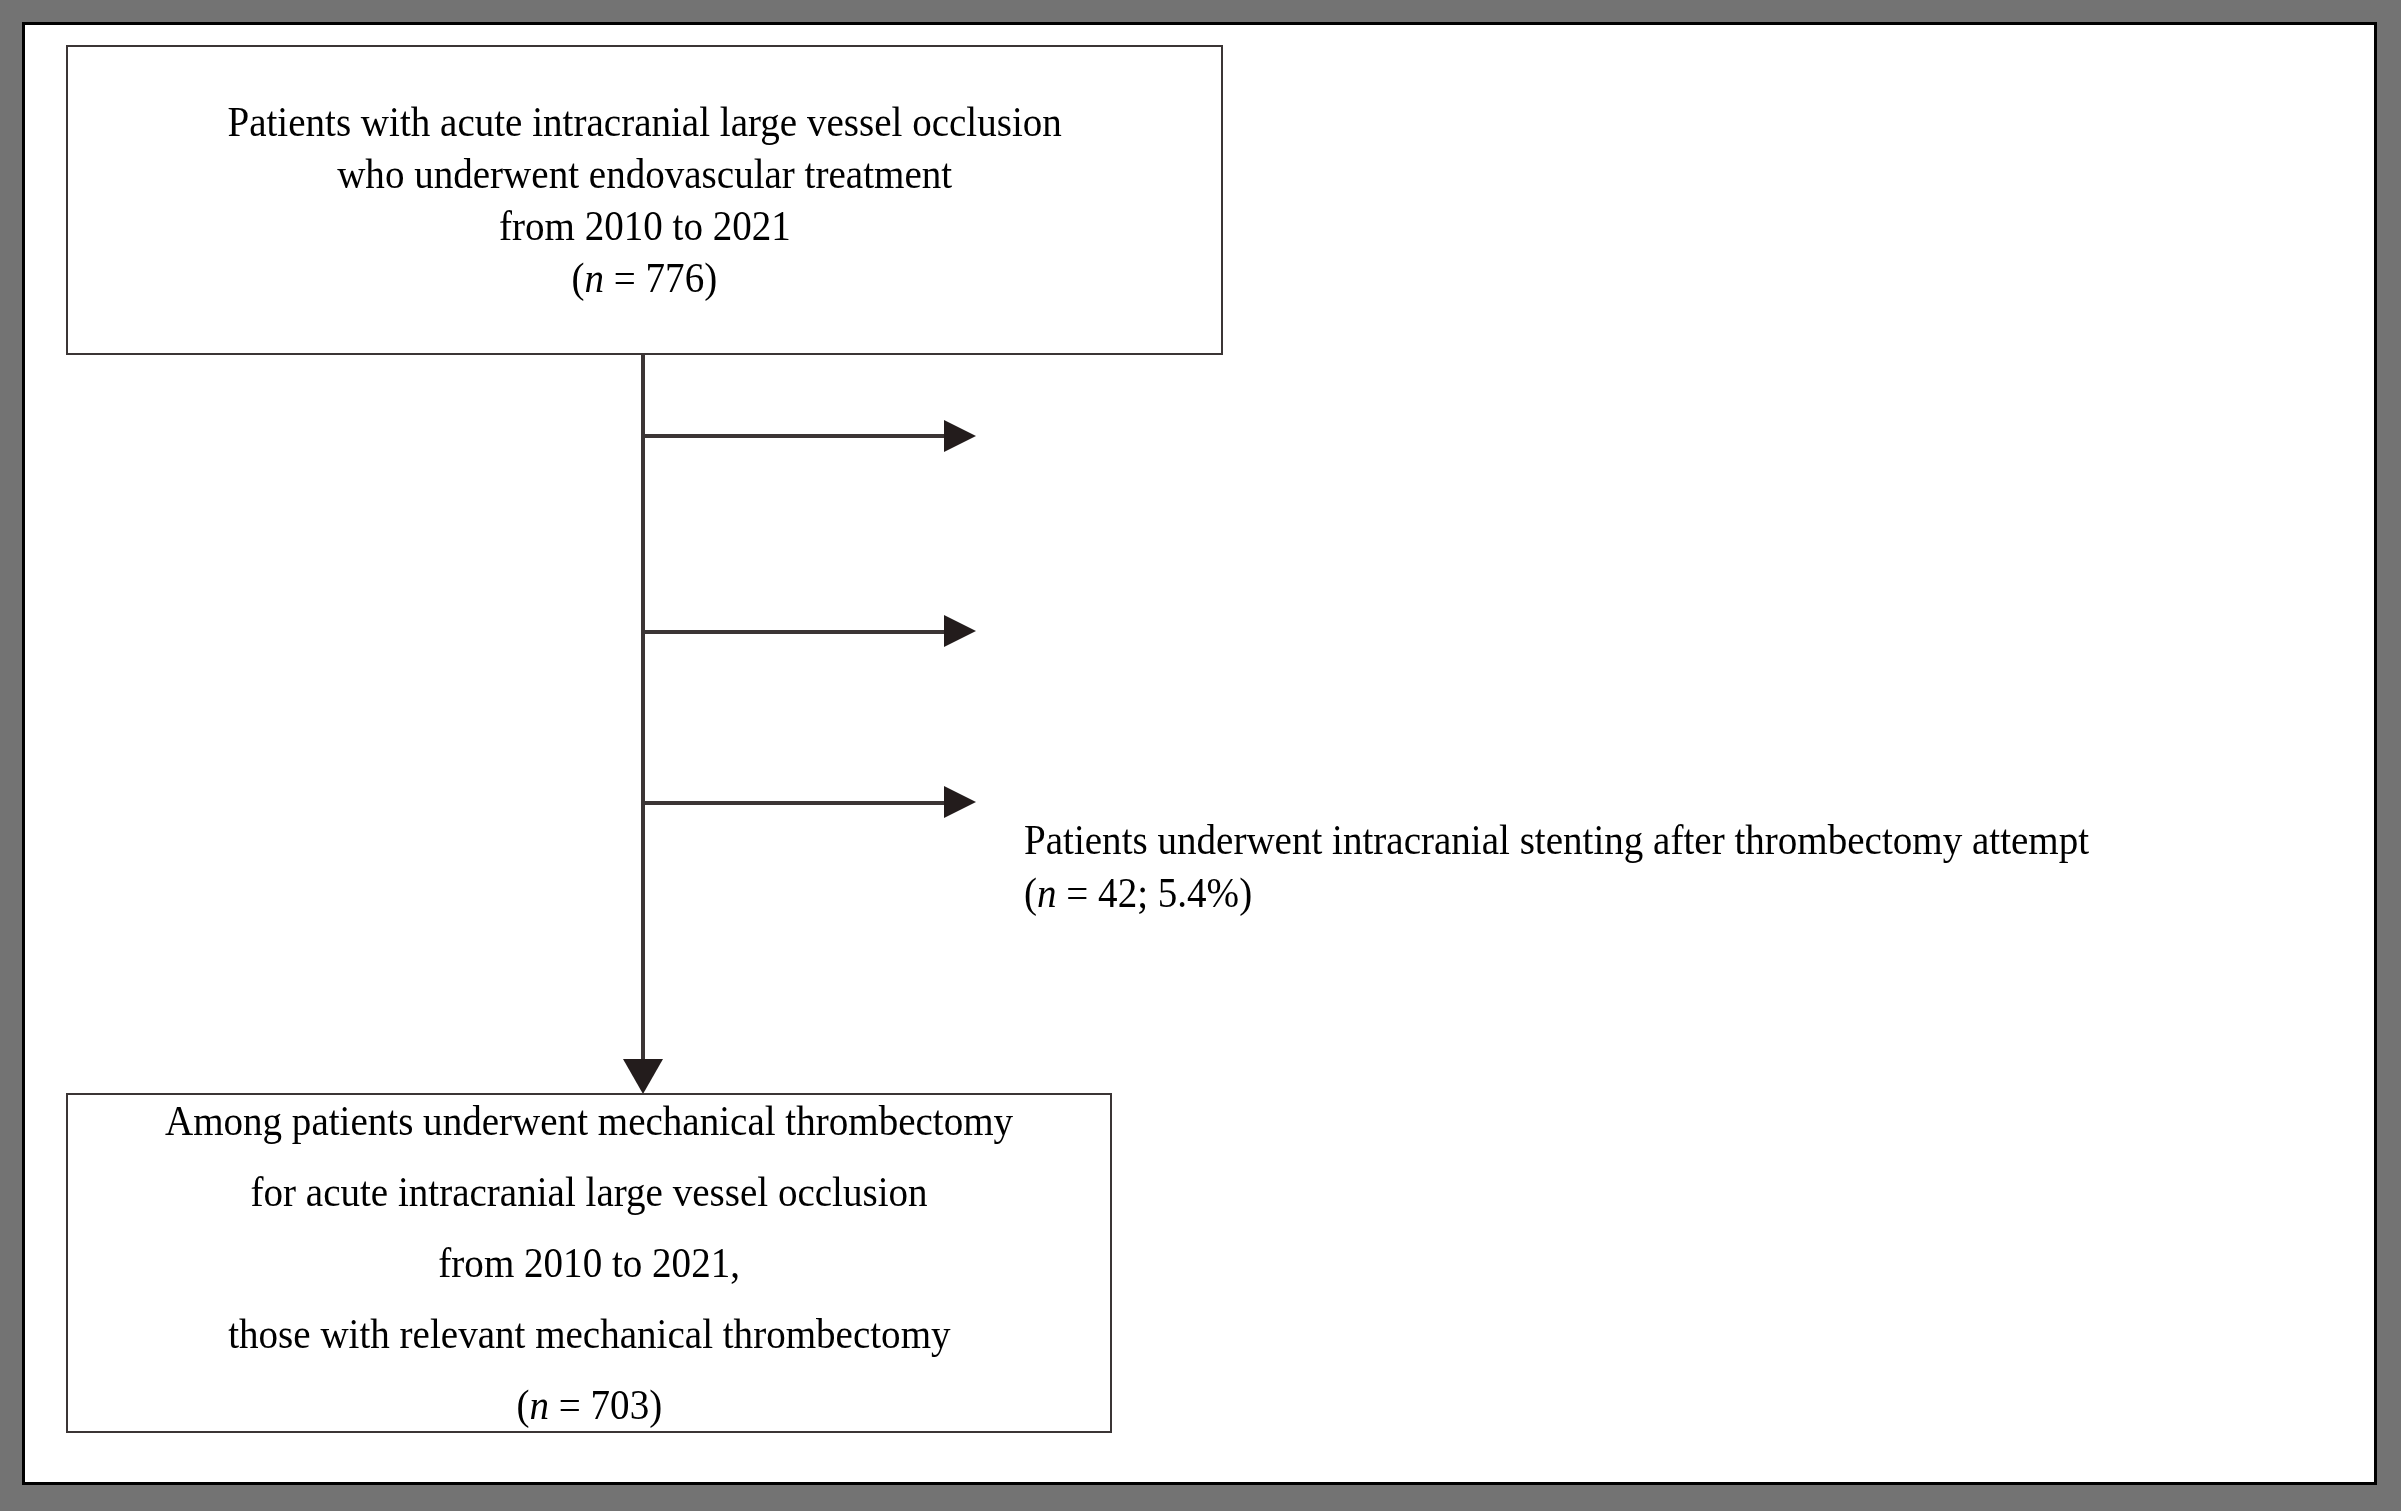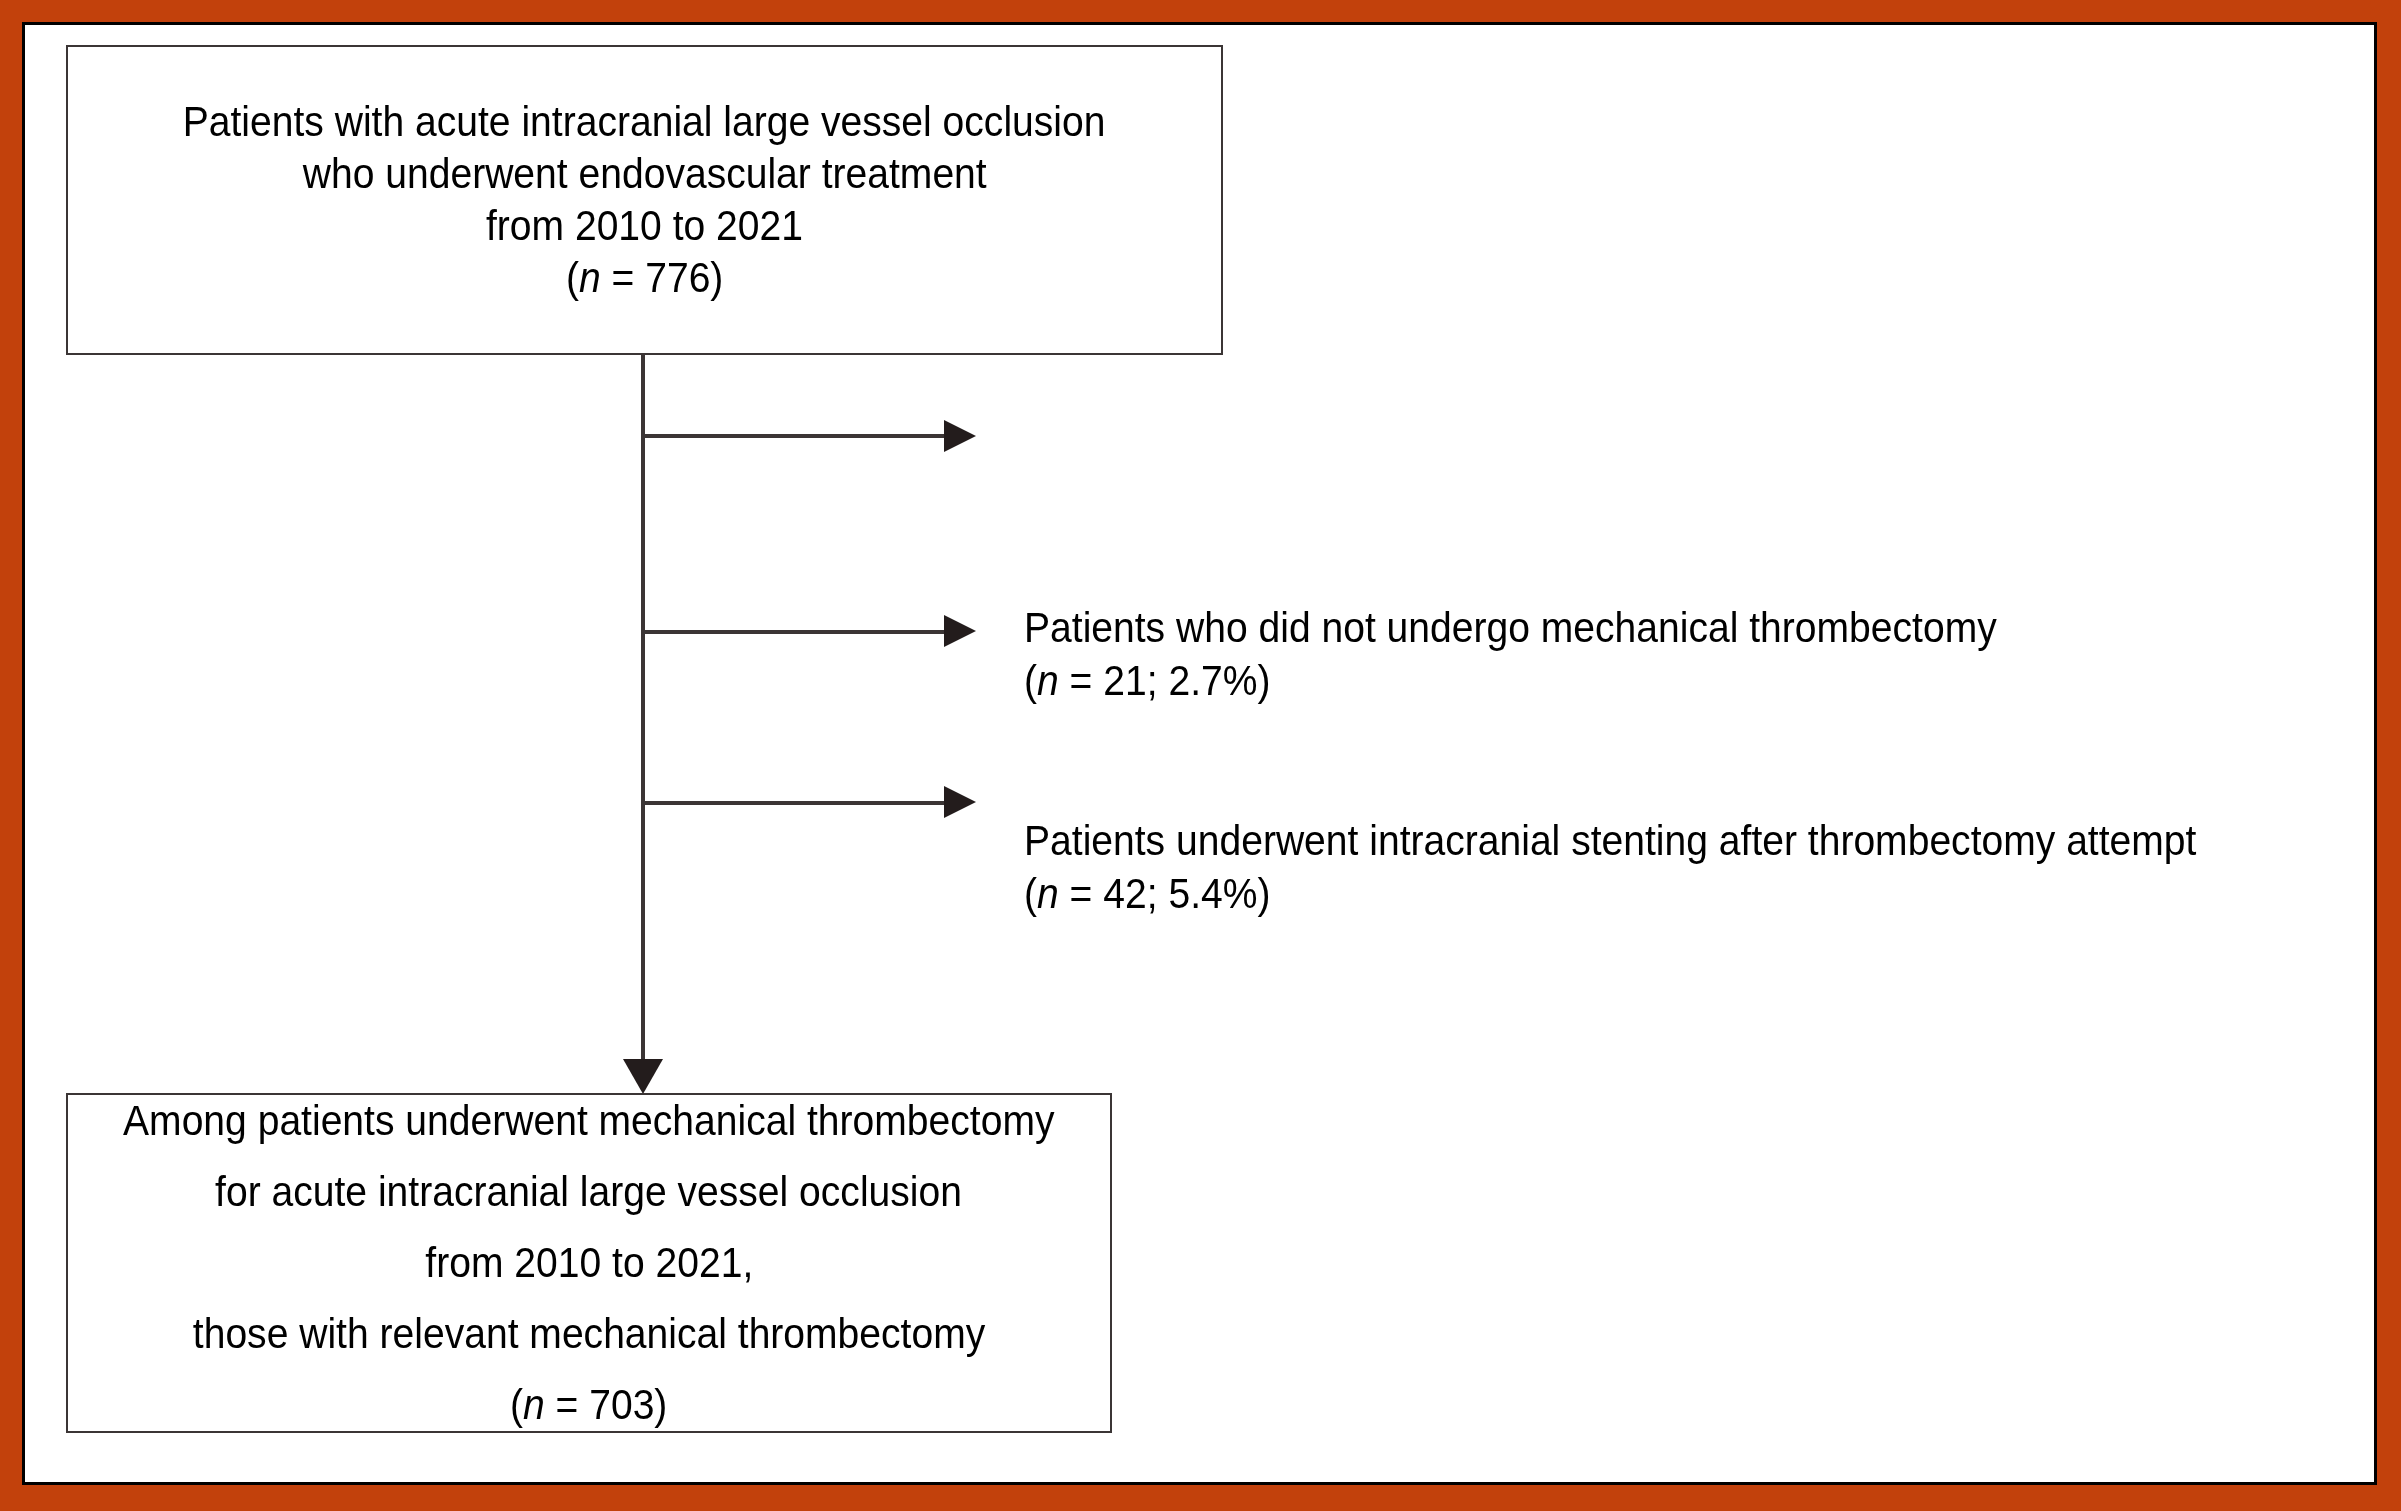--- a/index.html
+++ b/index.html
@@ -5,22 +5,22 @@
 <style>
   html, body {
     margin: 0;
     padding: 0;
     background: #ffffff;
   }
   #figure {
     position: relative;
     width: 2401px;
     height: 1512px;
-    background: #c2410c;
-    font-family: Liberation Sans, sans-serif;
+    background: #737373;
+    font-family: Liberation Serif, serif;
     overflow: hidden;
   }
   
   .outer-frame {
     position: absolute;
     left: 21.6px;
     top: 21.6px;
     width: 2355px;
     height: 1463px;
     border: 3.6px solid #000000;
@@ -135,24 +135,20 @@
   </div>
 
   <div class="v-line"></div>
   <div class="v-arrowhead"></div>
 
   <div class="h-line" id="h-line-1"></div>
   <div class="h-arrowhead" id="h-arrow-1"></div>
 
   <div class="h-line" id="h-line-2"></div>
   <div class="h-arrowhead" id="h-arrow-2"></div>
-  <div class="excl-block" id="excl-2">
-    <div class="excl-line">Patients who did not undergo mechanical thrombectomy</div>
-    <div class="excl-line"><span>(</span><span class="ital-n">n</span><span> = 21; 2.7%)</span></div>
-  </div>
 
   <div class="h-line" id="h-line-3"></div>
   <div class="h-arrowhead" id="h-arrow-3"></div>
   <div class="excl-block" id="excl-3">
     <div class="excl-line">Patients underwent intracranial stenting after thrombectomy attempt</div>
     <div class="excl-line"><span>(</span><span class="ital-n">n</span><span> = 42; 5.4%)</span></div>
   </div>
 
   <div class="flow-box" id="box-bottom">
     <div class="box-line">Among patients underwent mechanical thrombectomy</div>

